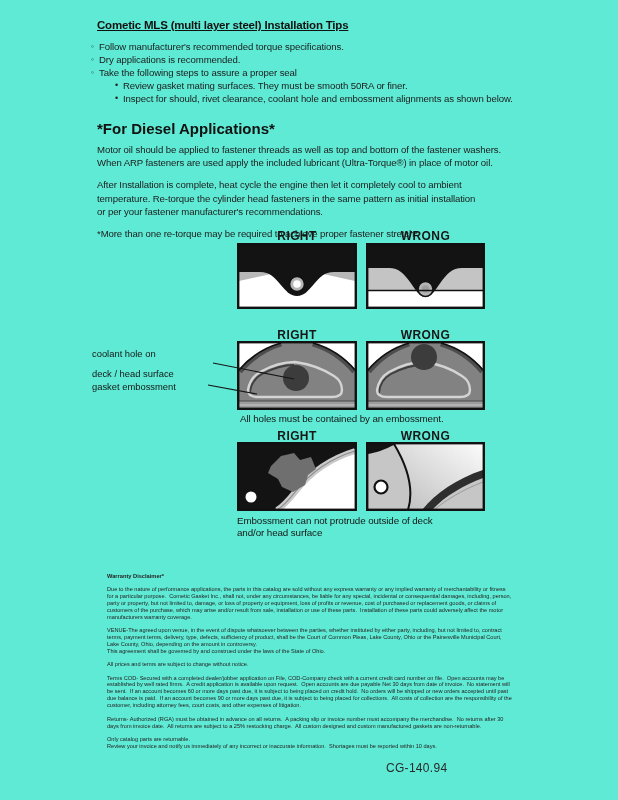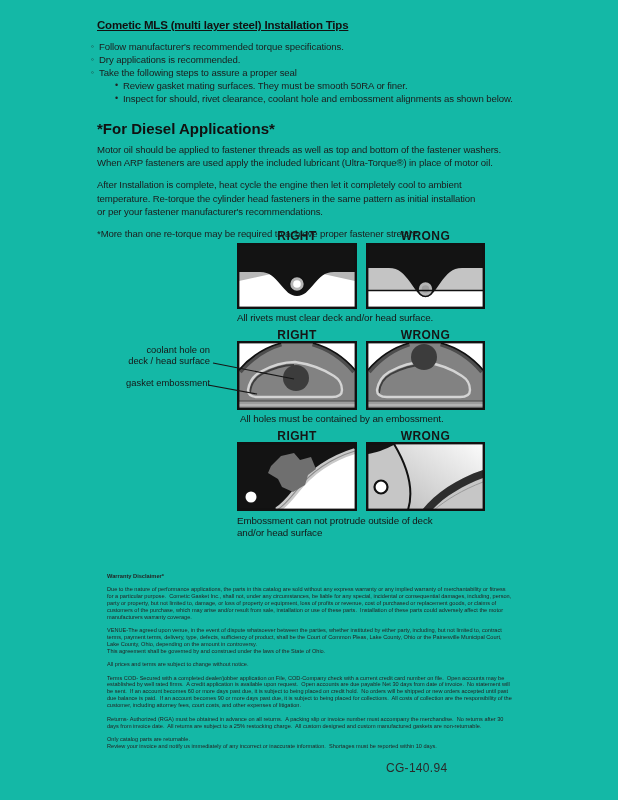--- a/index.html
+++ b/index.html
@@ -1,35 +1,35 @@
 <!DOCTYPE html>
 <html><head>
 <meta charset="utf-8">
 <style>
   html,body{margin:0;padding:0;background:#fff;}
-  .page{position:relative;width:618px;height:800px;background:#14b8a6;overflow:hidden;
+  .page{position:relative;width:618px;height:800px;background:#5eead4;overflow:hidden;
         font-family:"Liberation Sans", sans-serif;color:#1c1c1c;}
   
   .content{position:absolute;left:97px;top:19px;width:430px;}
   .title{font-size:11.5px;font-weight:bold;letter-spacing:-0.2px;
          text-decoration:underline;margin:0 0 9px 0;color:#111;}
   .b-row{display:flex;font-size:9.6px;line-height:13px;letter-spacing:-0.1px;margin-left:-6px;}
   .b-row .marker{width:8px;flex:0 0 8px;font-size:8px;line-height:13px;color:#222;}
   .b-row.sub{margin-left:18px;}
   .b-row.sub .marker{font-size:9px;}
   .diesel-heading{font-size:15px;font-weight:bold;margin:15px 0 6px 0;color:#111;}
   .body-p{font-size:9.6px;line-height:13.2px;letter-spacing:-0.1px;margin:0 0 9px 0;
           white-space:pre-line;}
   
   .dlabel{position:absolute;font-size:12px;font-weight:bold;letter-spacing:0.4px;
           text-align:center;color:#161616;}
   .dpanel{position:absolute;display:block;}
   .dcaption{position:absolute;font-size:9.8px;line-height:12px;letter-spacing:-0.1px;
             color:#161616;white-space:pre-line;}
-  .ann{position:absolute;font-size:9.4px;line-height:11px;text-align:right;
+  .ann{position:absolute;font-size:9.4px;line-height:20px;text-align:left;
        color:#161616;white-space:pre-line;}
   .ann-lines{position:absolute;left:205px;top:340px;z-index:5;pointer-events:none;}
   
   .lbl-r1-right{left:237px;top:229px;width:120px;}
   .lbl-r1-wrong{left:366px;top:229px;width:119px;}
   .pan-r1-right{left:237px;top:243px;}
   .pan-r1-wrong{left:366px;top:243px;}
   .cap-r1{left:237px;top:312px;width:280px;}
   
   .lbl-r2-right{left:237px;top:328px;width:120px;}
@@ -110,21 +110,20 @@
     <rect x="1" y="47" width="117" height="18" fill="#ffffff"></rect>
     <path d="M2,2 H117 V25 H96 C86,25 81,31 75,39 C69,47 66,54 59.5,54 C53,54 50,47 44,39 C38,31 33,25 23,25 H2 Z" fill="#131313"></path>
     <g>
       <circle cx="59.5" cy="46" r="7.5" fill="#b5b5b5" stroke="#111" stroke-width="1.6"></circle>
       <circle cx="59.5" cy="46" r="3.8" fill="#9e9e9e"></circle>
     </g>
     <line x1="1" y1="47.5" x2="118" y2="47.5" stroke="#111" stroke-width="1.6"></line>
     <rect x="1.2" y="1.2" width="116.6" height="63.6" fill="none" stroke="#111" stroke-width="2.4"></rect>
   </svg>
 
-  <div class="dcaption cap-r1">All rivets must clear deck and/or head surface.</div>
 
   <div class="dlabel lbl-r2-right">RIGHT</div>
   <div class="dlabel lbl-r2-wrong">WRONG</div>
 
   <svg class="dpanel pan-r2-right" width="120" height="69" viewBox="0 0 120 69">
     <rect x="1" y="1" width="118" height="67" fill="#828282"></rect>
     <path d="M44,2 Q20,9 2,30" stroke="#4d4d4d" stroke-width="7" fill="none"></path>
     <path d="M76,2 Q100,9 118,30" stroke="#4d4d4d" stroke-width="7" fill="none"></path>
     <path d="M2,2 L44,2 Q19,9 2,29 Z" fill="#ffffff"></path>
     <path d="M118,2 L76,2 Q101,9 118,29 Z" fill="#ffffff"></path>

